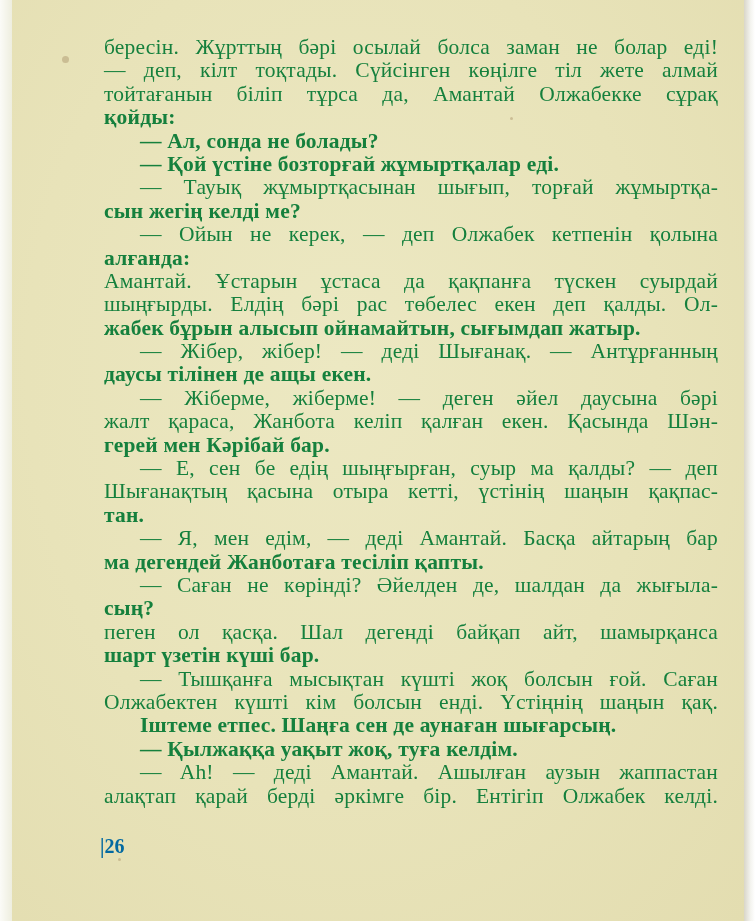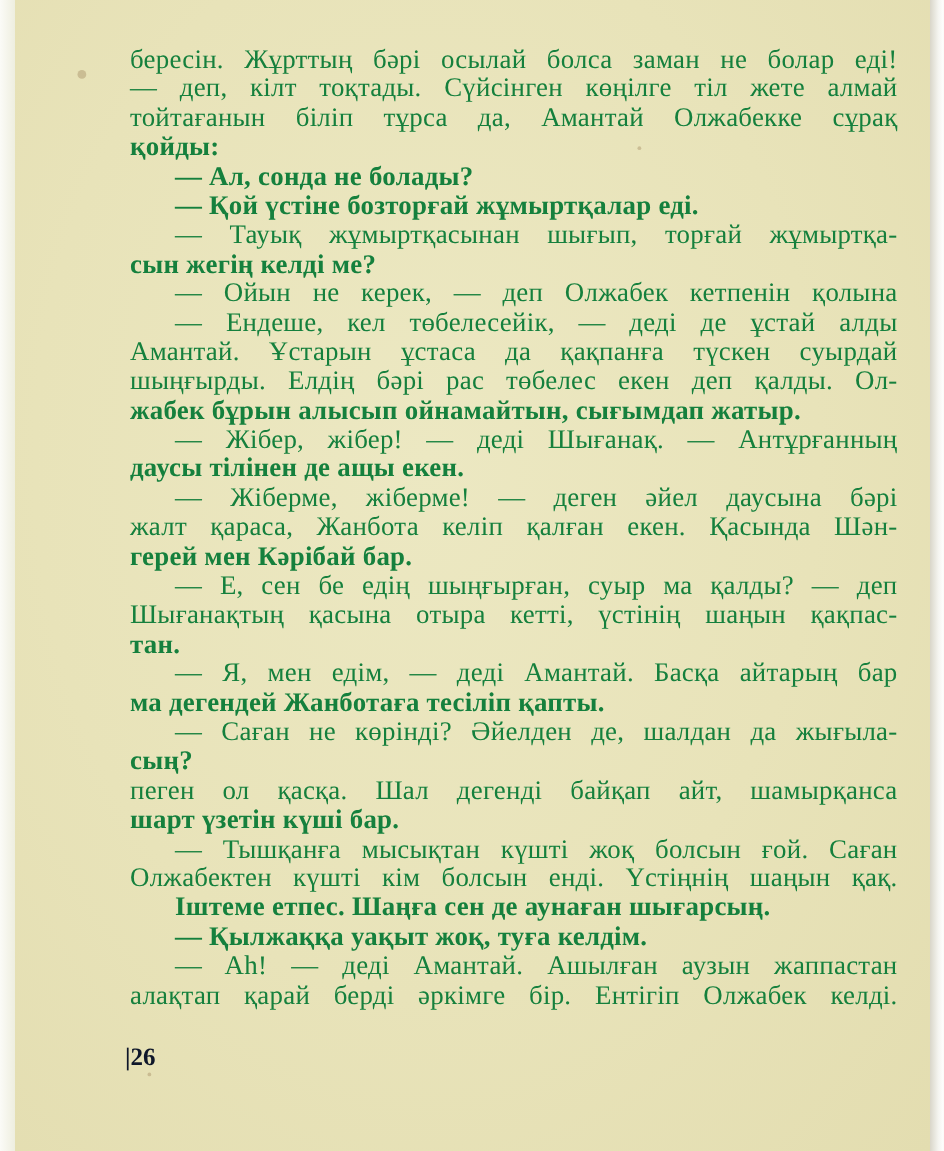--- a/index.html
+++ b/index.html
@@ -58,21 +58,21 @@
     .line.indent {
       padding-left: 36px;
     }
     .page-number {
       position: absolute;
       left: 100px;
       top: 835px;
       font-family: "Liberation Serif", "DejaVu Serif", serif;
       font-size: 20px;
       font-weight: bold;
-      color: #0f172a;
+      color: #0369a1;
     }
     .speck {
       position: absolute;
       border-radius: 50%;
       background: rgba(150, 120, 80, 0.35);
     }
   </style>
 </head>
 <body>
 
@@ -87,21 +87,21 @@
 <div class="text-block" id="text-block">
     <span class="line">бересін. Жұрттың бәрі осылай болса заман не болар еді!</span>
     <span class="line">— деп, кілт тоқтады. Сүйсінген көңілге тіл жете алмай</span>
     <span class="line">тойтағанын біліп тұрса да, Амантай Олжабекке сұрақ</span>
     <span class="line last">қойды:</span>
     <span class="line indent last">— Ал, сонда не болады?</span>
     <span class="line indent last">— Қой үстіне бозторғай жұмыртқалар еді.</span>
     <span class="line indent">— Тауық жұмыртқасынан шығып, торғай жұмыртқа-</span>
     <span class="line last">сын жегің келді ме?</span>
     <span class="line indent">— Ойын не керек, — деп Олжабек кетпенін қолына</span>
-    <span class="line indent">— Ендеше, кел төбелесейік, — деді де ұстай алды</span>
+    <span class="line last">алғанда:</span>
     <span class="line">Амантай. Ұстарын ұстаса да қақпанға түскен суырдай</span>
     <span class="line">шыңғырды. Елдің бәрі рас төбелес екен деп қалды. Ол-</span>
     <span class="line last">жабек бұрын алысып ойнамайтын, сығымдап жатыр.</span>
     <span class="line indent">— Жібер, жібер! — деді Шығанақ. — Антұрғанның</span>
     <span class="line last">даусы тілінен де ащы екен.</span>
     <span class="line indent">— Жіберме, жіберме! — деген әйел даусына бәрі</span>
     <span class="line">жалт қараса, Жанбота келіп қалған екен. Қасында Шән-</span>
     <span class="line last">герей мен Кәрібай бар.</span>
     <span class="line indent">— Е, сен бе едің шыңғырған, суыр ма қалды? — деп</span>
     <span class="line">Шығанақтың қасына отыра кетті, үстінің шаңын қақпас-</span>

